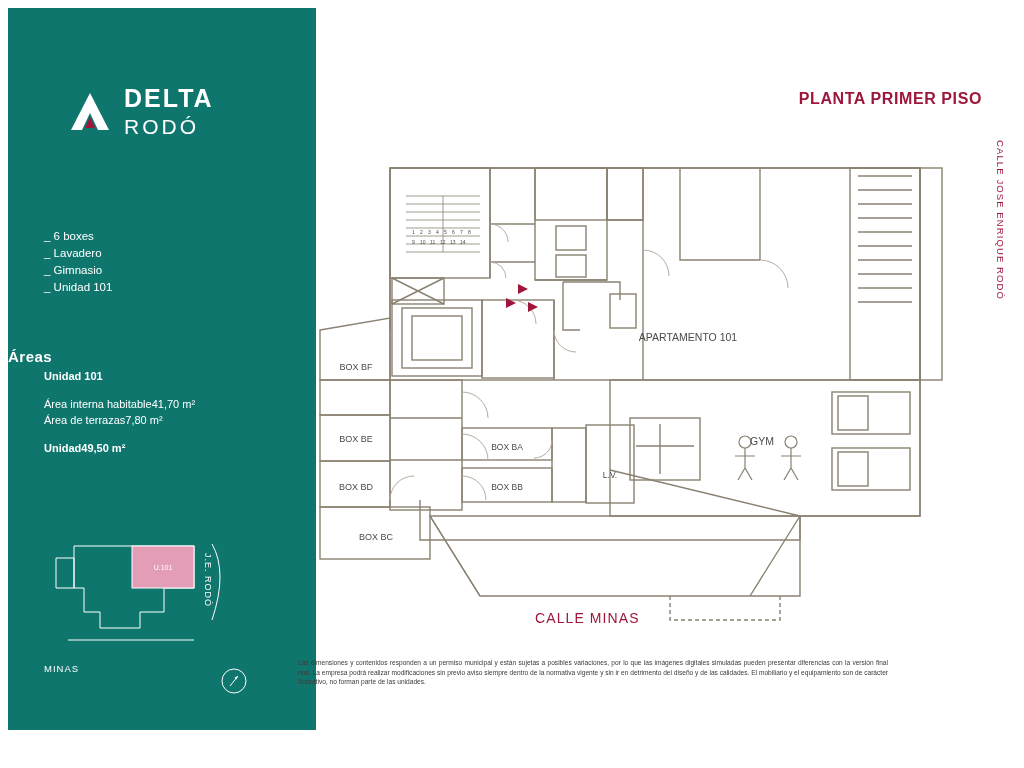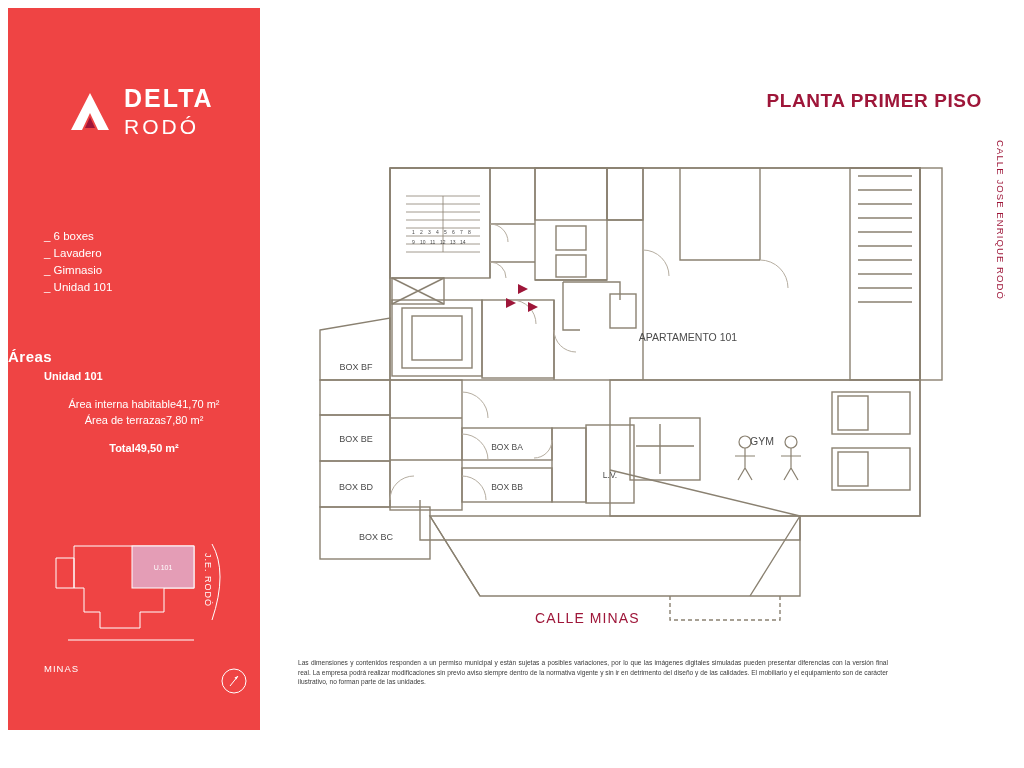--- a/index.html
+++ b/index.html
@@ -11,22 +11,22 @@
   }
   #page {
     position: relative;
     width: 1024px; height: 768px;
     background: #ffffff;
   }
   
   #sidebar {
     position: absolute;
     left: 8px; top: 8px;
-    width: 252px; height: 722px;
-    background: #ef4444;
+    width: 308px; height: 722px;
+    background: #0f766e;
     color: #ffffff;
   }
   #logo-block {
     position: absolute;
     left: 60px; top: 78px;
     display: flex;
     align-items: center;
     gap: 12px;
   }
   #logo-mark { width: 44px; height: 44px; }
@@ -54,21 +54,21 @@
     letter-spacing: 0.5px;
   }
   #areas-block {
     position: absolute;
     left: 36px; top: 362px;
     width: 200px;
     font-size: 11px;
   }
   #areas-unit { font-weight: bold; font-size: 11px; margin-bottom: 14px; }
   .area-row {
-    display: flex; justify-content: center;
+    display: flex; justify-content: flex-start;
     line-height: 16px;
   }
   .area-row.total {
     font-weight: bold; margin-top: 12px;
   }
   
   #keyplan {
     position: absolute;
     left: 36px; top: 520px;
     width: 200px; height: 130px;
@@ -98,21 +98,21 @@
   }
   
   #main {
     position: absolute;
     left: 280px; top: 0;
     width: 744px; height: 768px;
   }
   #plan-title {
     position: absolute;
     right: 42px; top: 90px;
-    font-size: 19px;
+    font-size: 16px;
     font-weight: bold;
     letter-spacing: 0.6px;
     color: #9e1639;
   }
   #street-right {
     position: absolute;
     right: 18px; top: 300px;
     font-size: 9.5px;
     letter-spacing: 1.1px;
     color: #9e1639;
@@ -178,21 +178,21 @@
 
       <div class="area-row">
         <span>Área interna habitable</span>
         <span>41,70 m²</span>
       </div>
       <div class="area-row">
         <span>Área de terrazas</span>
         <span>7,80 m²</span>
       </div>
       <div class="area-row total">
-        <span>Total</span>
+        <span>Unidad</span>
         <span>49,50 m²</span>
       </div>
     </div>
 
     <div id="keyplan">
       <svg width="200" height="130" viewBox="0 0 200 130">
         <g fill="none" stroke="#ffffff" stroke-width="1">
           <path d="M30 18 L150 18 L150 60 L120 60 L120 84 L96 84 L96 100 L56 100 L56 84 L40 84 L40 60 L30 60 Z"></path>
           <path d="M12 30 L30 30 L30 60 L12 60 Z"></path>
         </g>

